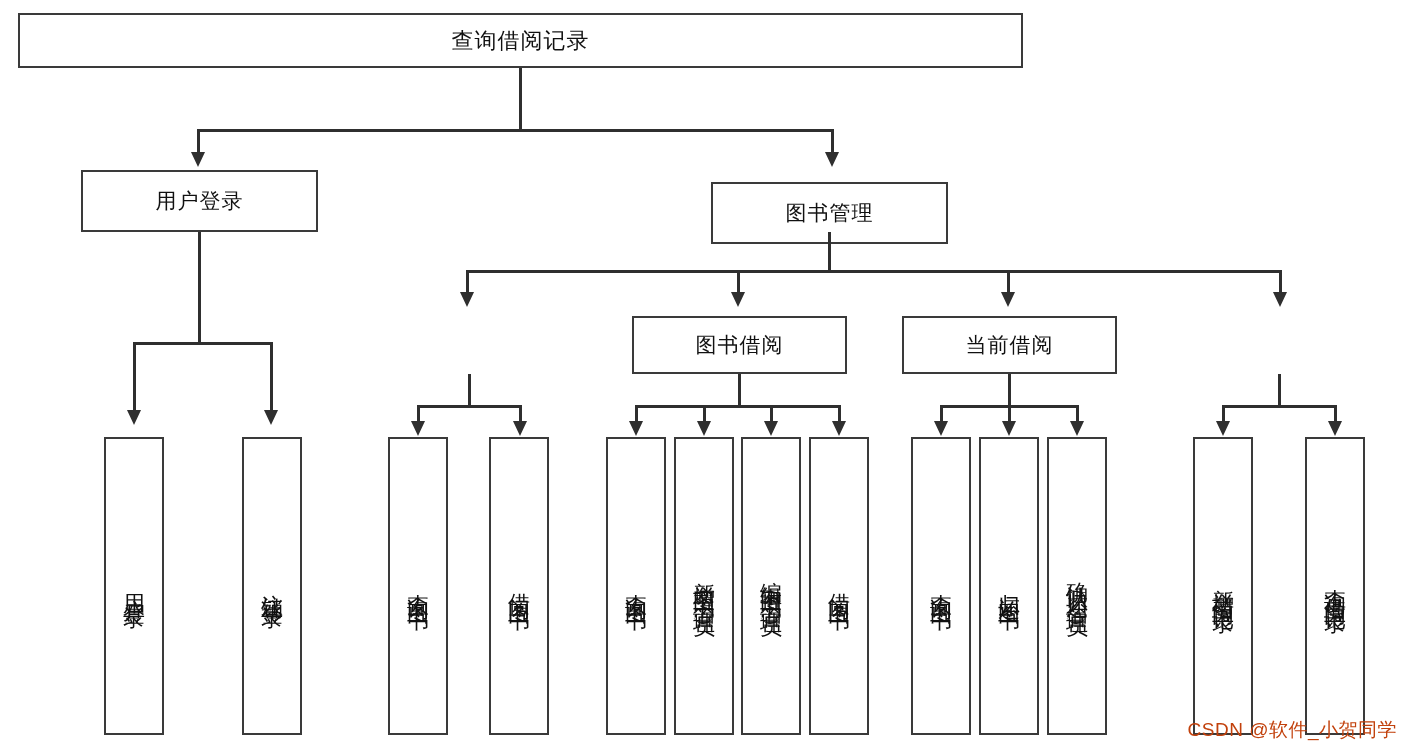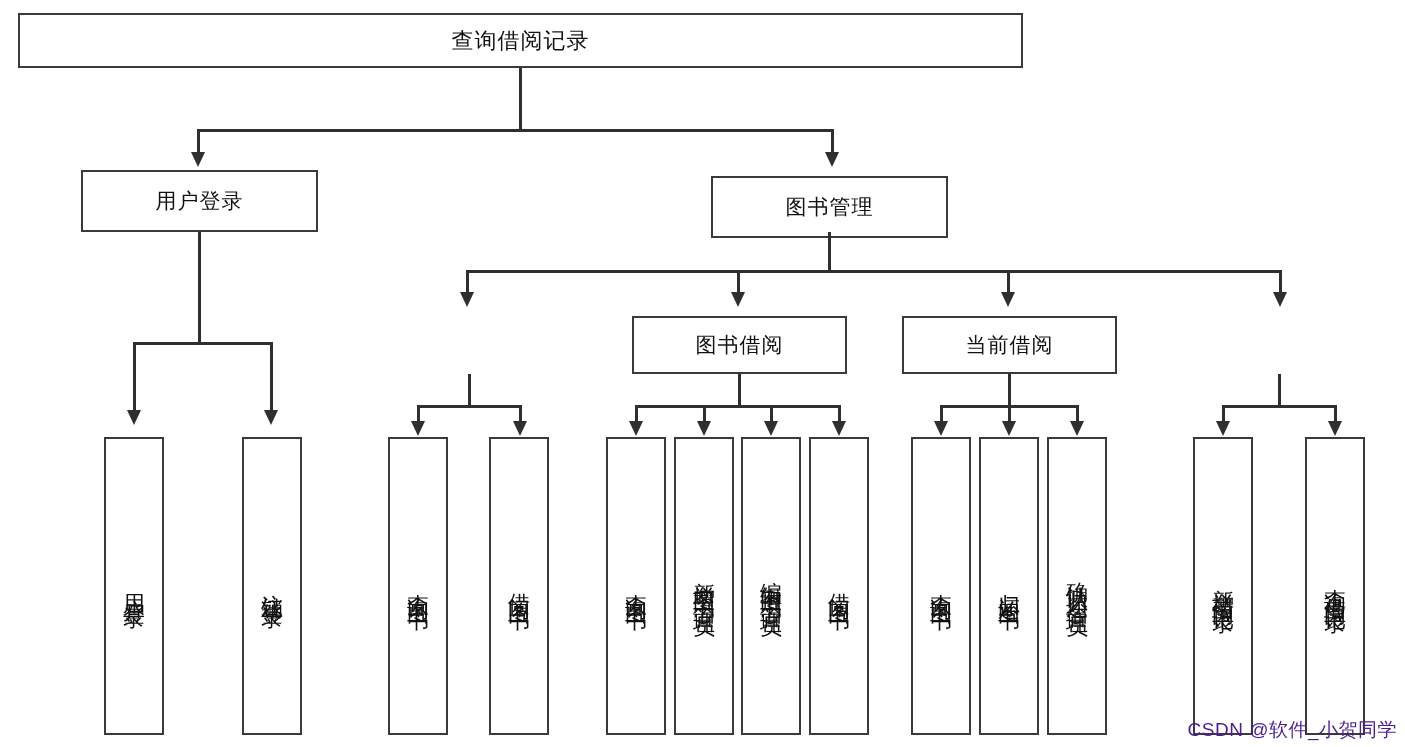--- a/index.html
+++ b/index.html
@@ -51,21 +51,21 @@
     width:0;height:0;
     border-left:7px solid transparent;
     border-right:7px solid transparent;
     border-top:15px solid #2f2f2f;
   }
   
   #watermark{
     position:absolute;
     right:8px;bottom:4px;
     font-size:19px;
-    color:#4c1d95;
+    color:#c2410c;
     letter-spacing:0.5px;
     white-space:nowrap;
     font-family:"Liberation Sans","DejaVu Sans",sans-serif;
   }
 </style>
 </head>
 <body>
 
 <div id="diagram">
 
@@ -79,21 +79,21 @@
 
   <div class="ln v" style="left:197px;top:129px;height:25px;"></div>
   <div class="arrow" style="left:191px;top:152px;"></div>
 
   <div class="ln v" style="left:831px;top:129px;height:25px;"></div>
   <div class="arrow" style="left:825px;top:152px;"></div>
 
   <div class="node h" style="left:81px;top:170px;width:237px;height:62px;">
     <span class="txt">用户登录</span>
   </div>
-  <div class="node h" style="left:711px;top:176px;width:237px;height:62px;">
+  <div class="node h" style="left:711px;top:182px;width:237px;height:62px;">
     <span class="txt">图书管理</span>
   </div>
 
   <div class="ln v" style="left:198px;top:232px;height:112px;"></div>
   <div class="ln h" style="left:133px;top:342px;width:139px;"></div>
   <div class="ln v" style="left:133px;top:342px;height:70px;"></div>
   <div class="arrow" style="left:127px;top:410px;"></div>
   <div class="ln v" style="left:270px;top:342px;height:70px;"></div>
   <div class="arrow" style="left:264px;top:410px;"></div>
 

